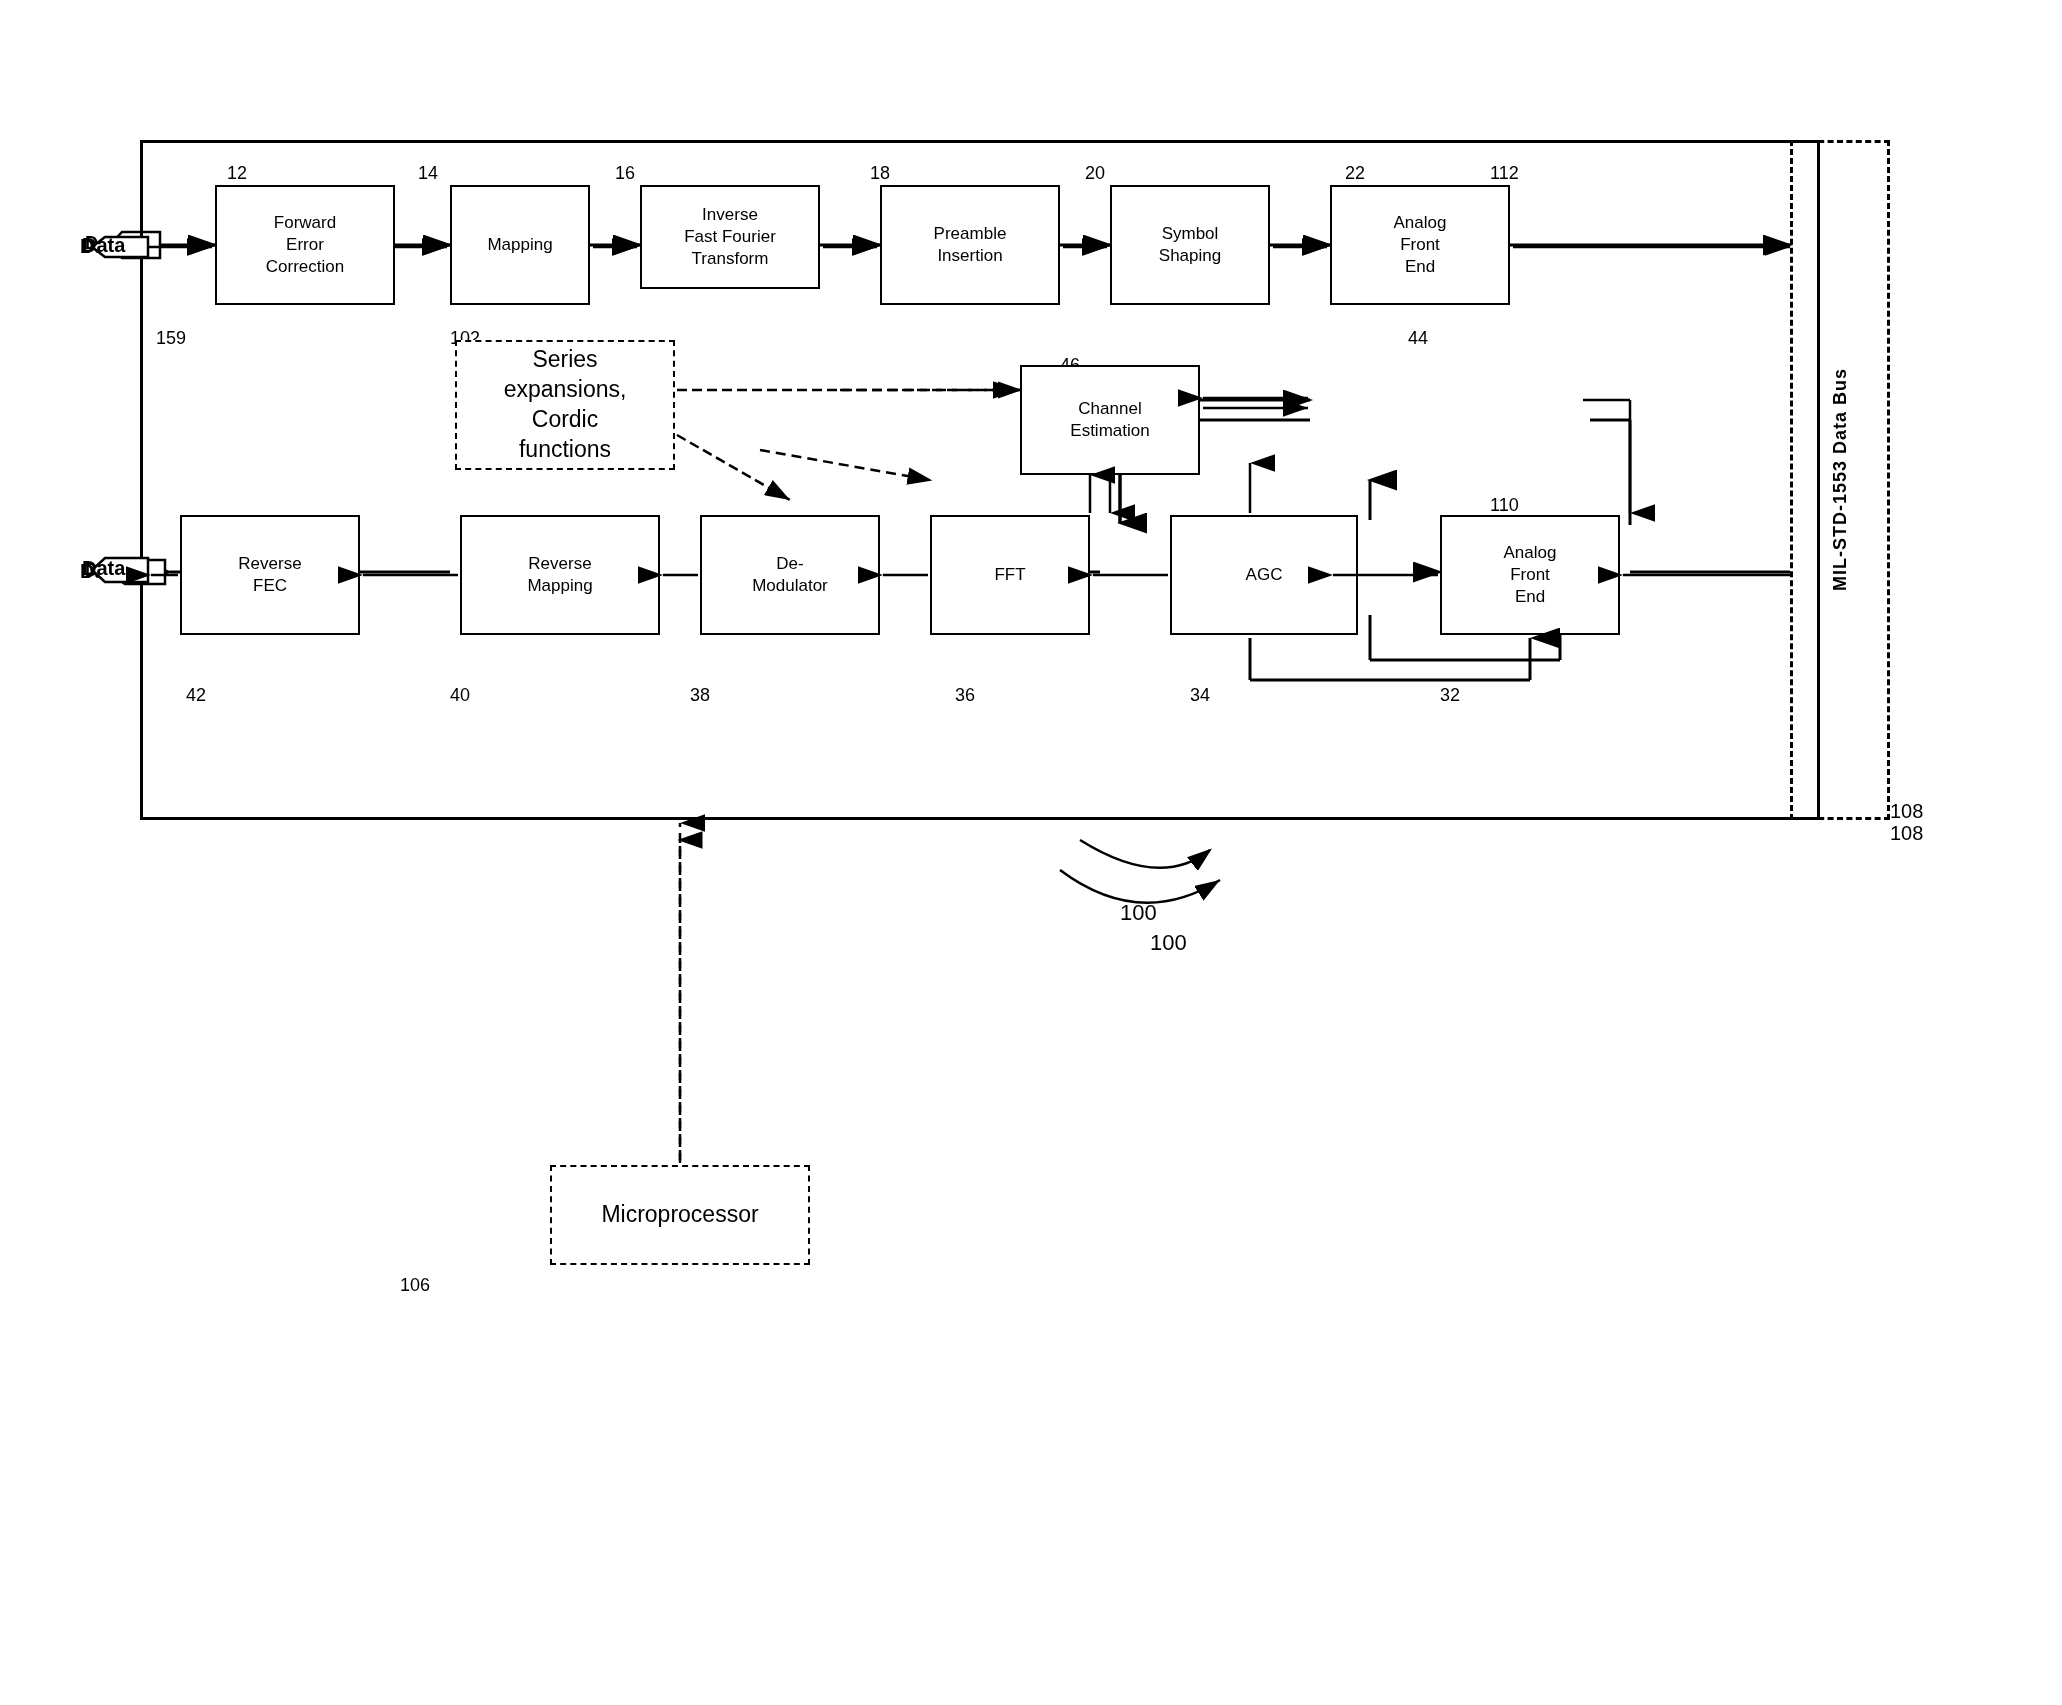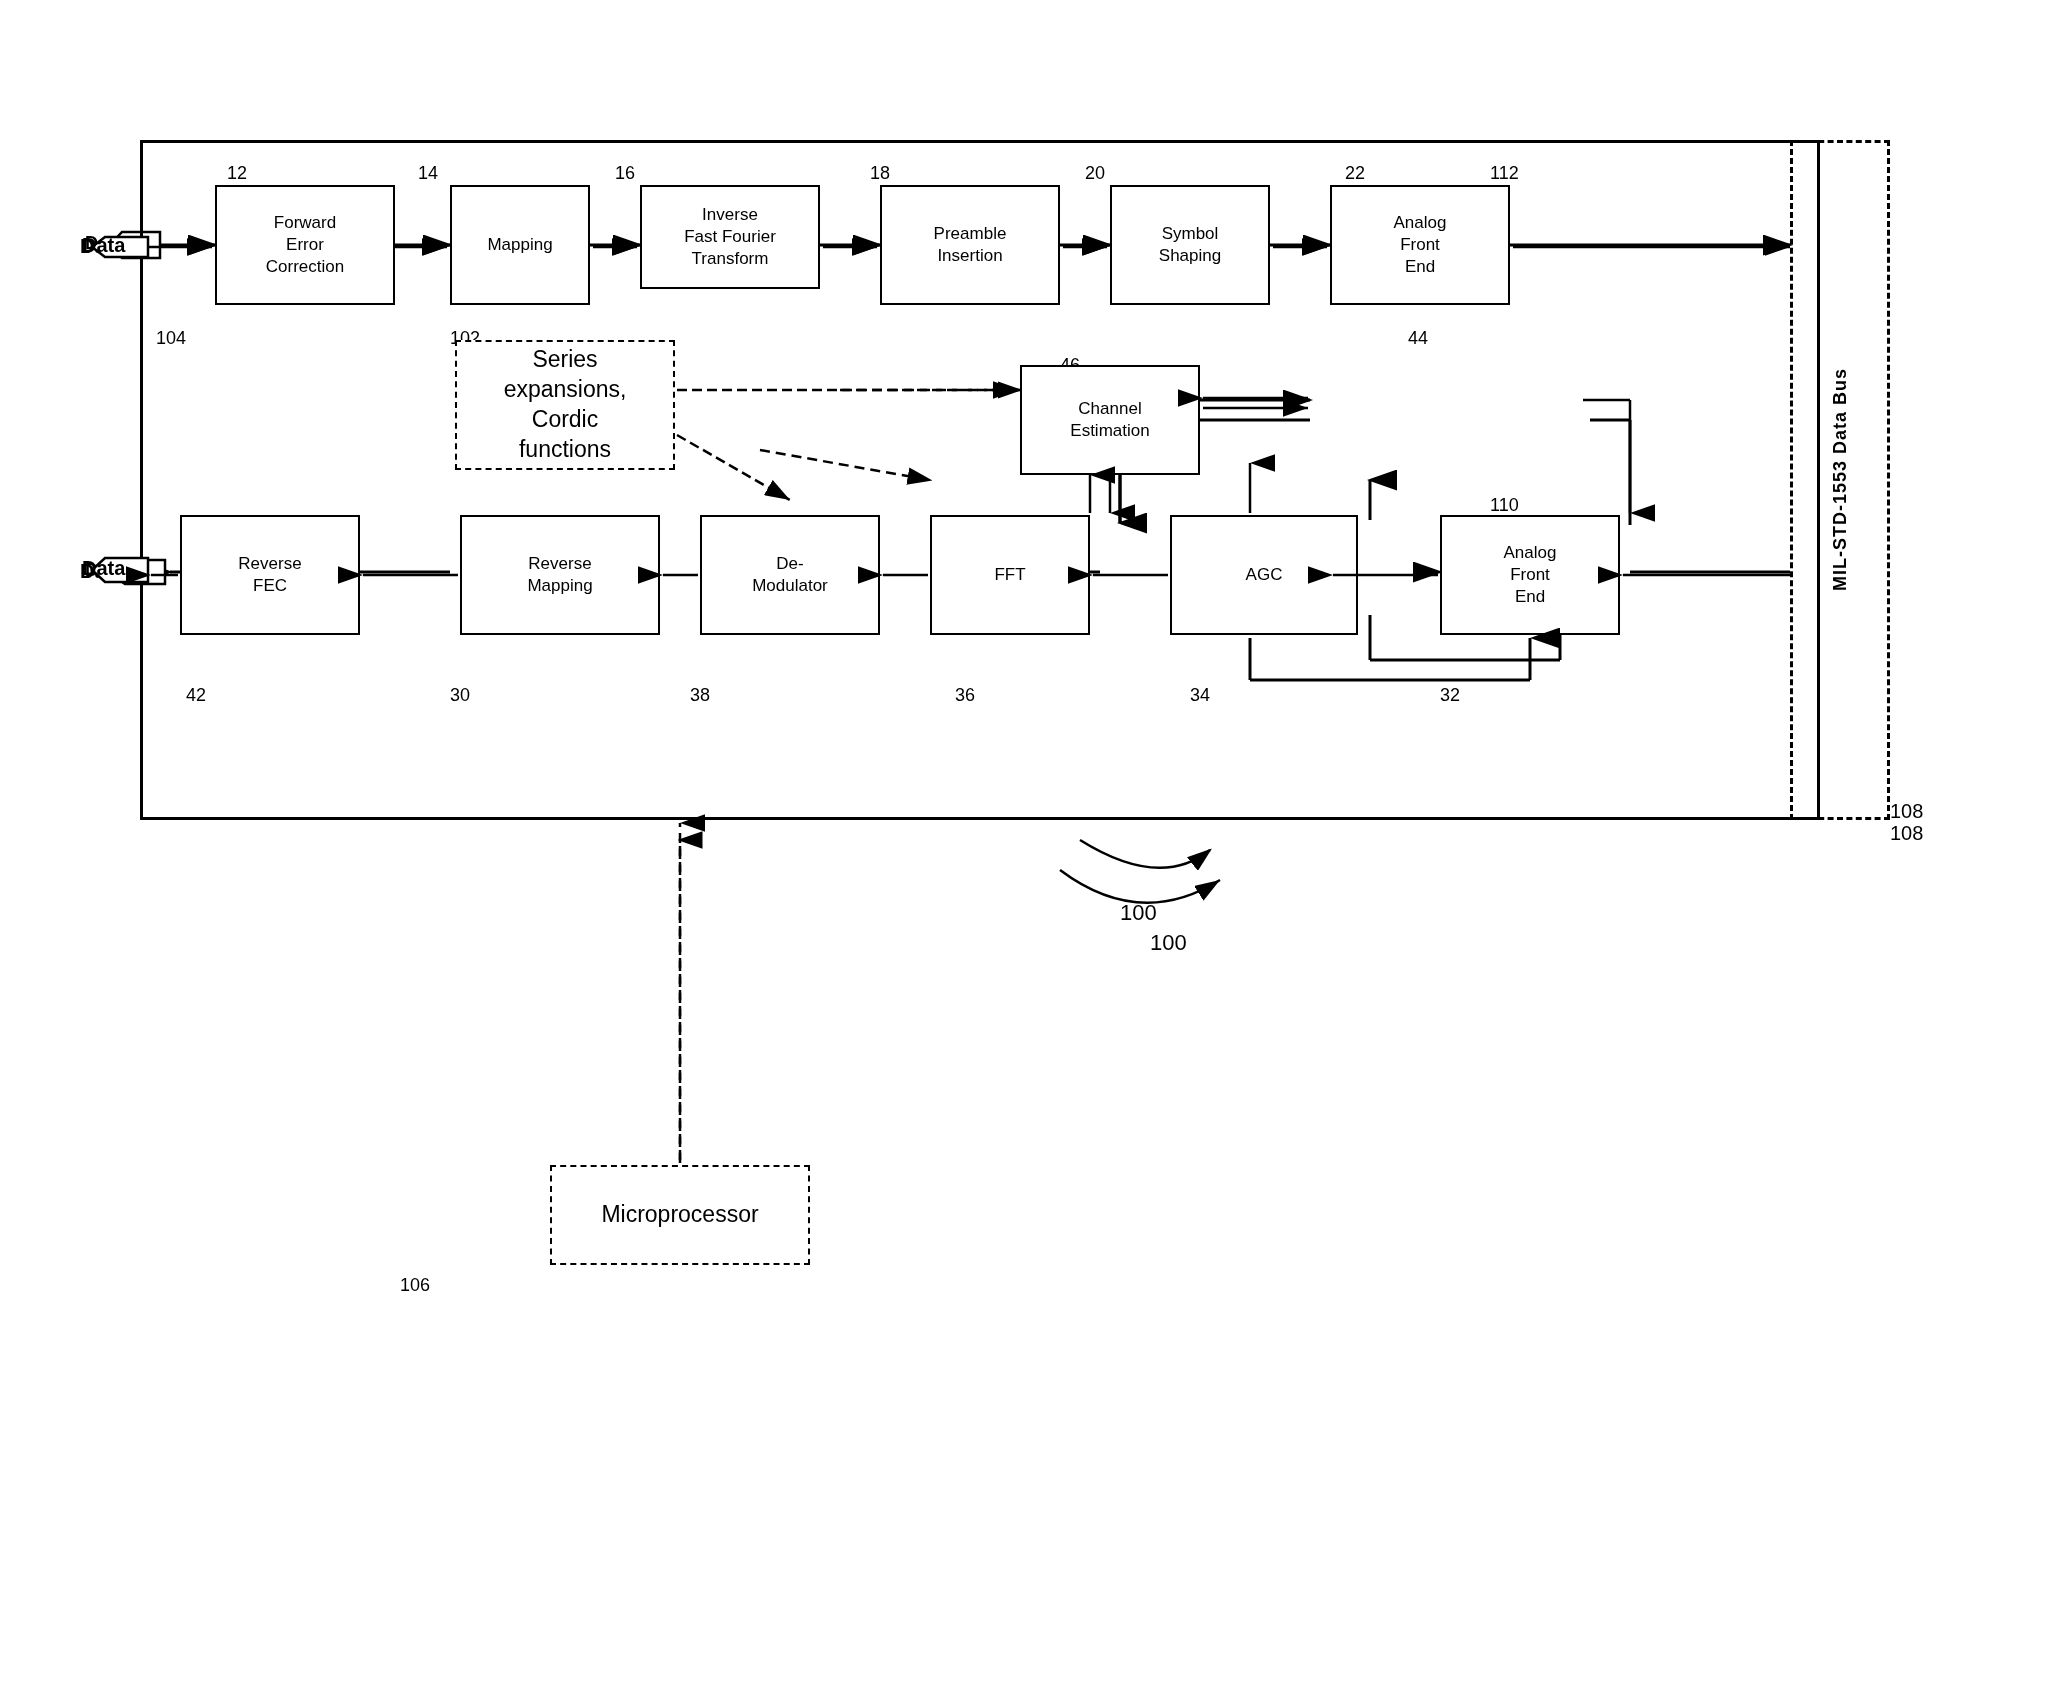--- a/index.html
+++ b/index.html
@@ -237,21 +237,21 @@
   </div>
 
   <div class="ref" style="top:103px; left:1285px;">22</div>
   <div class="ref" style="top:103px; left:1430px;">112</div>
   <div class="block" style="top:125px; left:1270px; width:180px; height:120px;">
     <span style="white-space:pre-line;">Analog
 Front
 End</span>
   </div>
 
-  <div class="ref" style="top:268px; left:96px;">104</div>
+  <div class="ref" style="top:268px; left:96px;">159</div>
 
   <div class="ref" style="top:268px; left:390px;">102</div>
   <div class="block-dashed" style="top:280px; left:395px; width:220px; height:130px;">
     <span style="white-space:pre-line;">Series
 expansions,
 Cordic
 functions</span>
   </div>
 
   <div class="ref" style="top:295px; left:1000px;">46</div>
@@ -261,21 +261,21 @@
   </div>
 
   <div class="ref" style="top:268px; left:1348px;">44</div>
 
   <div class="ref" style="top:625px; left:126px;">42</div>
   <div class="block" style="top:455px; left:120px; width:180px; height:120px;">
     <span style="white-space:pre-line;">Reverse
 FEC</span>
   </div>
 
-  <div class="ref" style="top:625px; left:390px;">30</div>
+  <div class="ref" style="top:625px; left:390px;">40</div>
   <div class="block" style="top:455px; left:400px; width:200px; height:120px;">
     <span style="white-space:pre-line;">Reverse
 Mapping</span>
   </div>
 
   <div class="ref" style="top:625px; left:630px;">38</div>
   <div class="block" style="top:455px; left:640px; width:180px; height:120px;">
     <span style="white-space:pre-line;">De-
 Modulator</span>
   </div>

